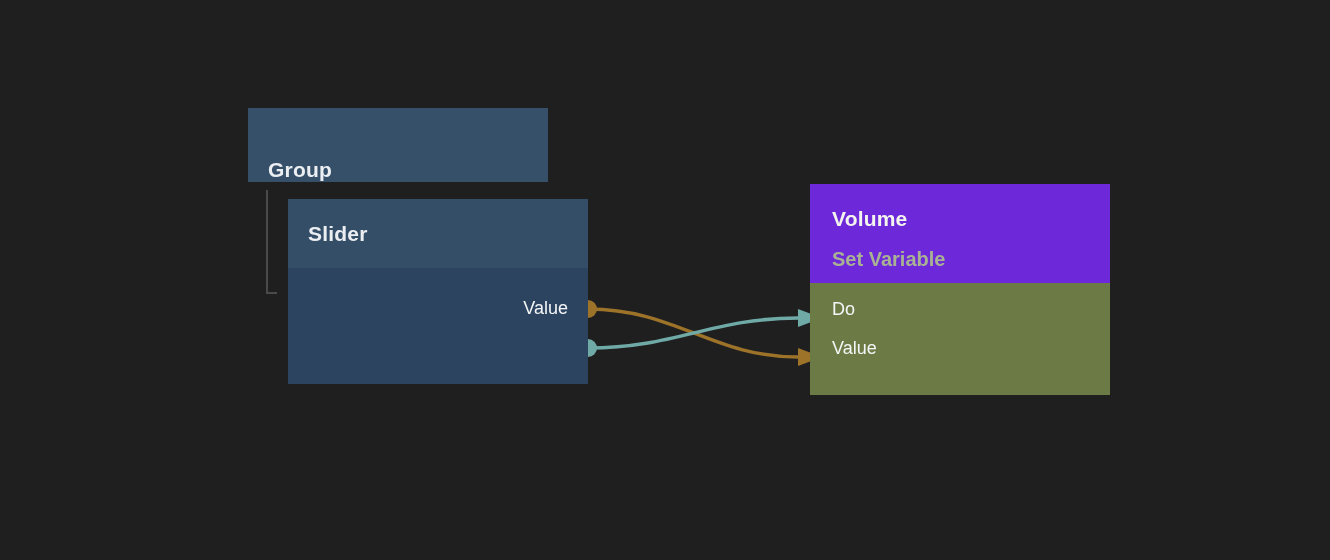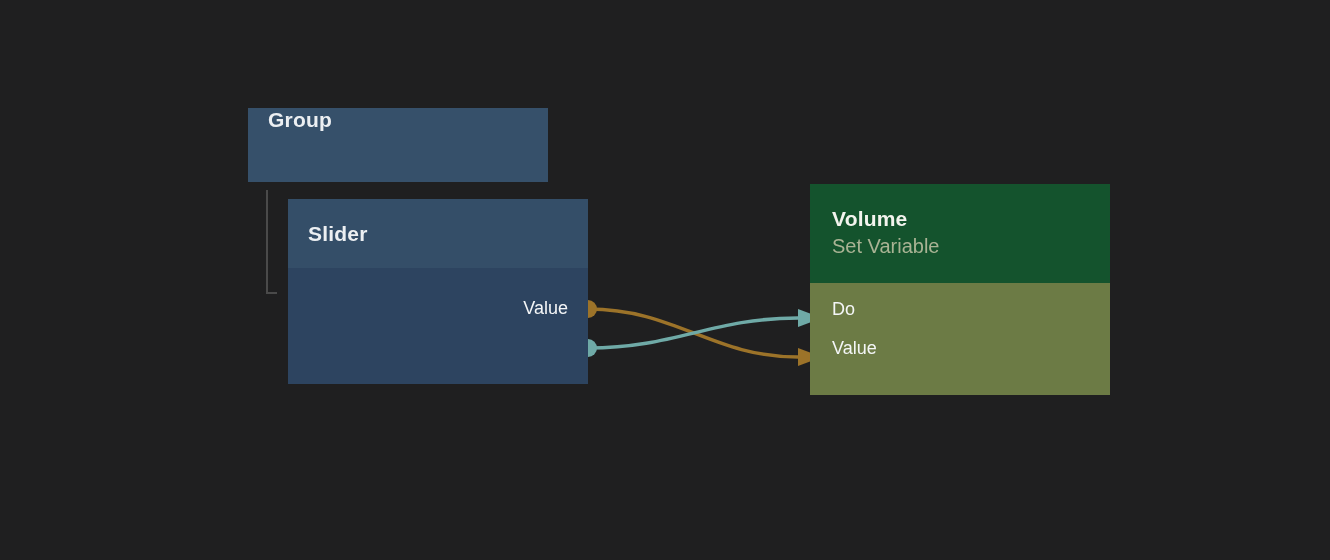--- a/index.html
+++ b/index.html
@@ -20,21 +20,21 @@
   .node {
     position: absolute;
     box-sizing: border-box;
   }
   
   .node-group {
     left: 248px; top: 108px;
     width: 300px; height: 74px;
     background: #36506a;
     display: flex;
-    align-items: flex-start;
+    align-items: flex-end;
     padding-left: 20px;
   }
   .node-title {
     color: #eceff2;
     font-size: 21px;
     font-weight: 600;
     letter-spacing: 0.2px;
   }
   
   .node-slider {
@@ -68,34 +68,34 @@
     font-weight: 400;
   }
   
   .node-volume {
     left: 810px; top: 184px;
     width: 300px; height: 211px;
   }
   .volume-header {
     box-sizing: border-box;
     height: 99px;
-    background: #14532d;
+    background: #6d28d9;
     padding: 23px 0 0 22px;
   }
   .volume-title {
     color: #f3f4ee;
     font-size: 21px;
     font-weight: 600;
     letter-spacing: 0.2px;
   }
   .volume-subtitle {
     color: #a9b394;
     font-size: 20px;
-    font-weight: 400;
-    margin-top: 4px;
+    font-weight: 700;
+    margin-top: 17px;
   }
   .volume-body {
     box-sizing: border-box;
     height: 112px;
     background: #6c7b45;
     padding-top: 16px;
   }
   .in-row {
     height: 39px;
     display: flex;

